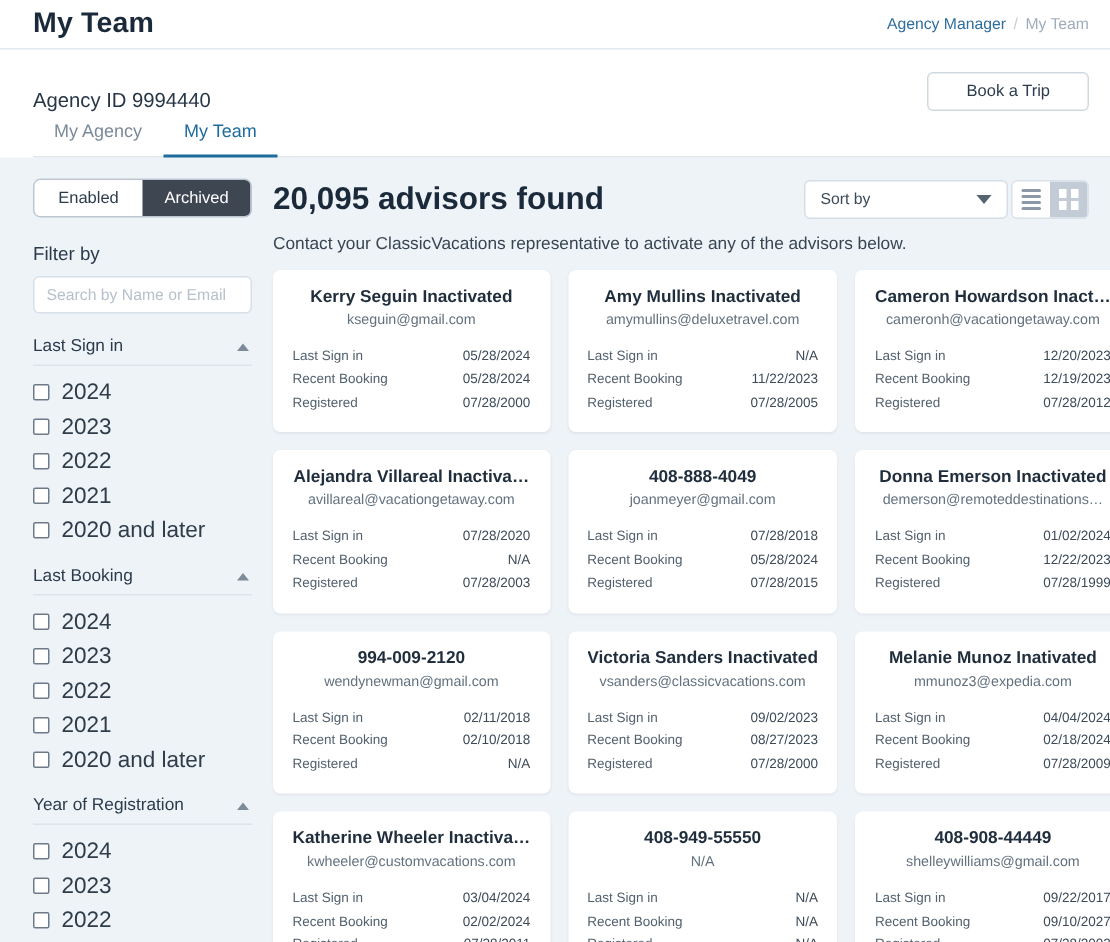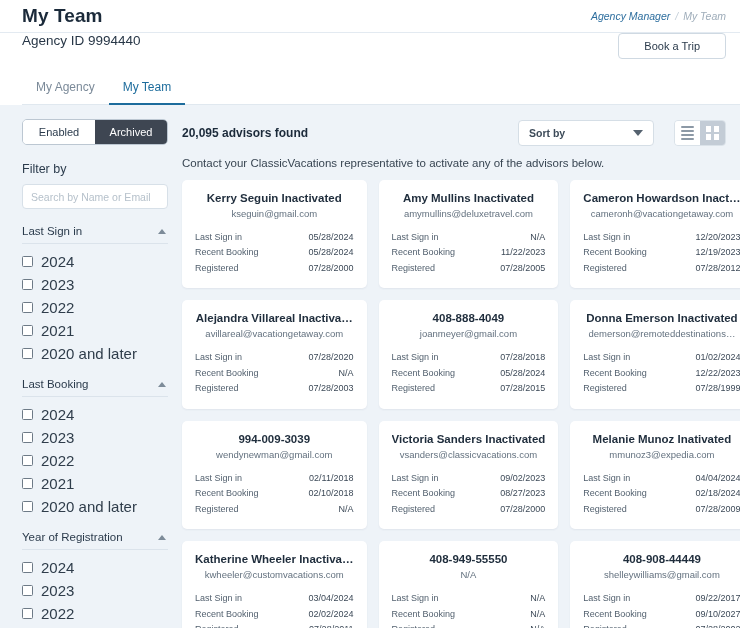--- a/index.html
+++ b/index.html
@@ -26,36 +26,35 @@
     font-size: 19px;
     font-weight: 700;
     color: #1b2a3a;
     letter-spacing: .1px;
   }
   .breadcrumb {
     font-size: 10.5px;
     display: flex;
     align-items: center;
     gap: 5px;
-    font-style: italic;
   }
   .crumb-link { color: #2d6e9e; }
   .crumb-sep  { color: #c3ced8; }
   .crumb-cur  { color: #9fadba; }
 
   
   .agencybar {
     background: #ffffff;
     border-top: 1px solid #e3eaf1;
     padding: 0 14px 0 22px;
   }
   .agencybar-row {
     height: 41px;
     display: flex;
-    align-items: flex-start;
+    align-items: flex-end;
     justify-content: space-between;
   }
   .agency-id {
     font-size: 13.5px;
     color: #283747;
     font-weight: 400;
   }
   .book-trip {
     font-size: 11px;
     color: #2b3b4c;
@@ -173,25 +172,25 @@
   
   .main { flex: 1; min-width: 0; }
 
   .main-head {
     display: flex;
     align-items: center;
     justify-content: space-between;
     height: 28px;
   }
   .found {
-    font-size: 12px;
+    font-size: 21px;
     font-weight: 700;
     color: #1b2a3a;
   }
-  .head-right { display: flex; align-items: flex-start; gap: 20px; font-weight: bold; }
+  .head-right { display: flex; align-items: flex-start; gap: 2px; }
 
   .sortby {
     width: 136px; height: 26px;
     border: 1px solid #d5dee6;
     border-radius: 4px;
     background: #fff;
     display: flex;
     align-items: center;
     justify-content: space-between;
     padding: 0 10px;
@@ -549,21 +548,21 @@
               <span class="v">12/22/2023</span>
             </div>
           <div class="crow">
               <span>Registered</span>
               <span class="v">07/28/1999</span>
             </div>
         </div>
       </div>
 
       <div class="card">
-        <div class="card-name">994-009-3039</div>
+        <div class="card-name">994-009-2120</div>
         <div class="card-email">wendynewman@gmail.com</div>
         <div class="card-rows">
           <div class="crow">
               <span>Last Sign in</span>
               <span class="v">02/11/2018</span>
             </div>
           <div class="crow">
               <span>Recent Booking</span>
               <span class="v">02/10/2018</span>
             </div>

